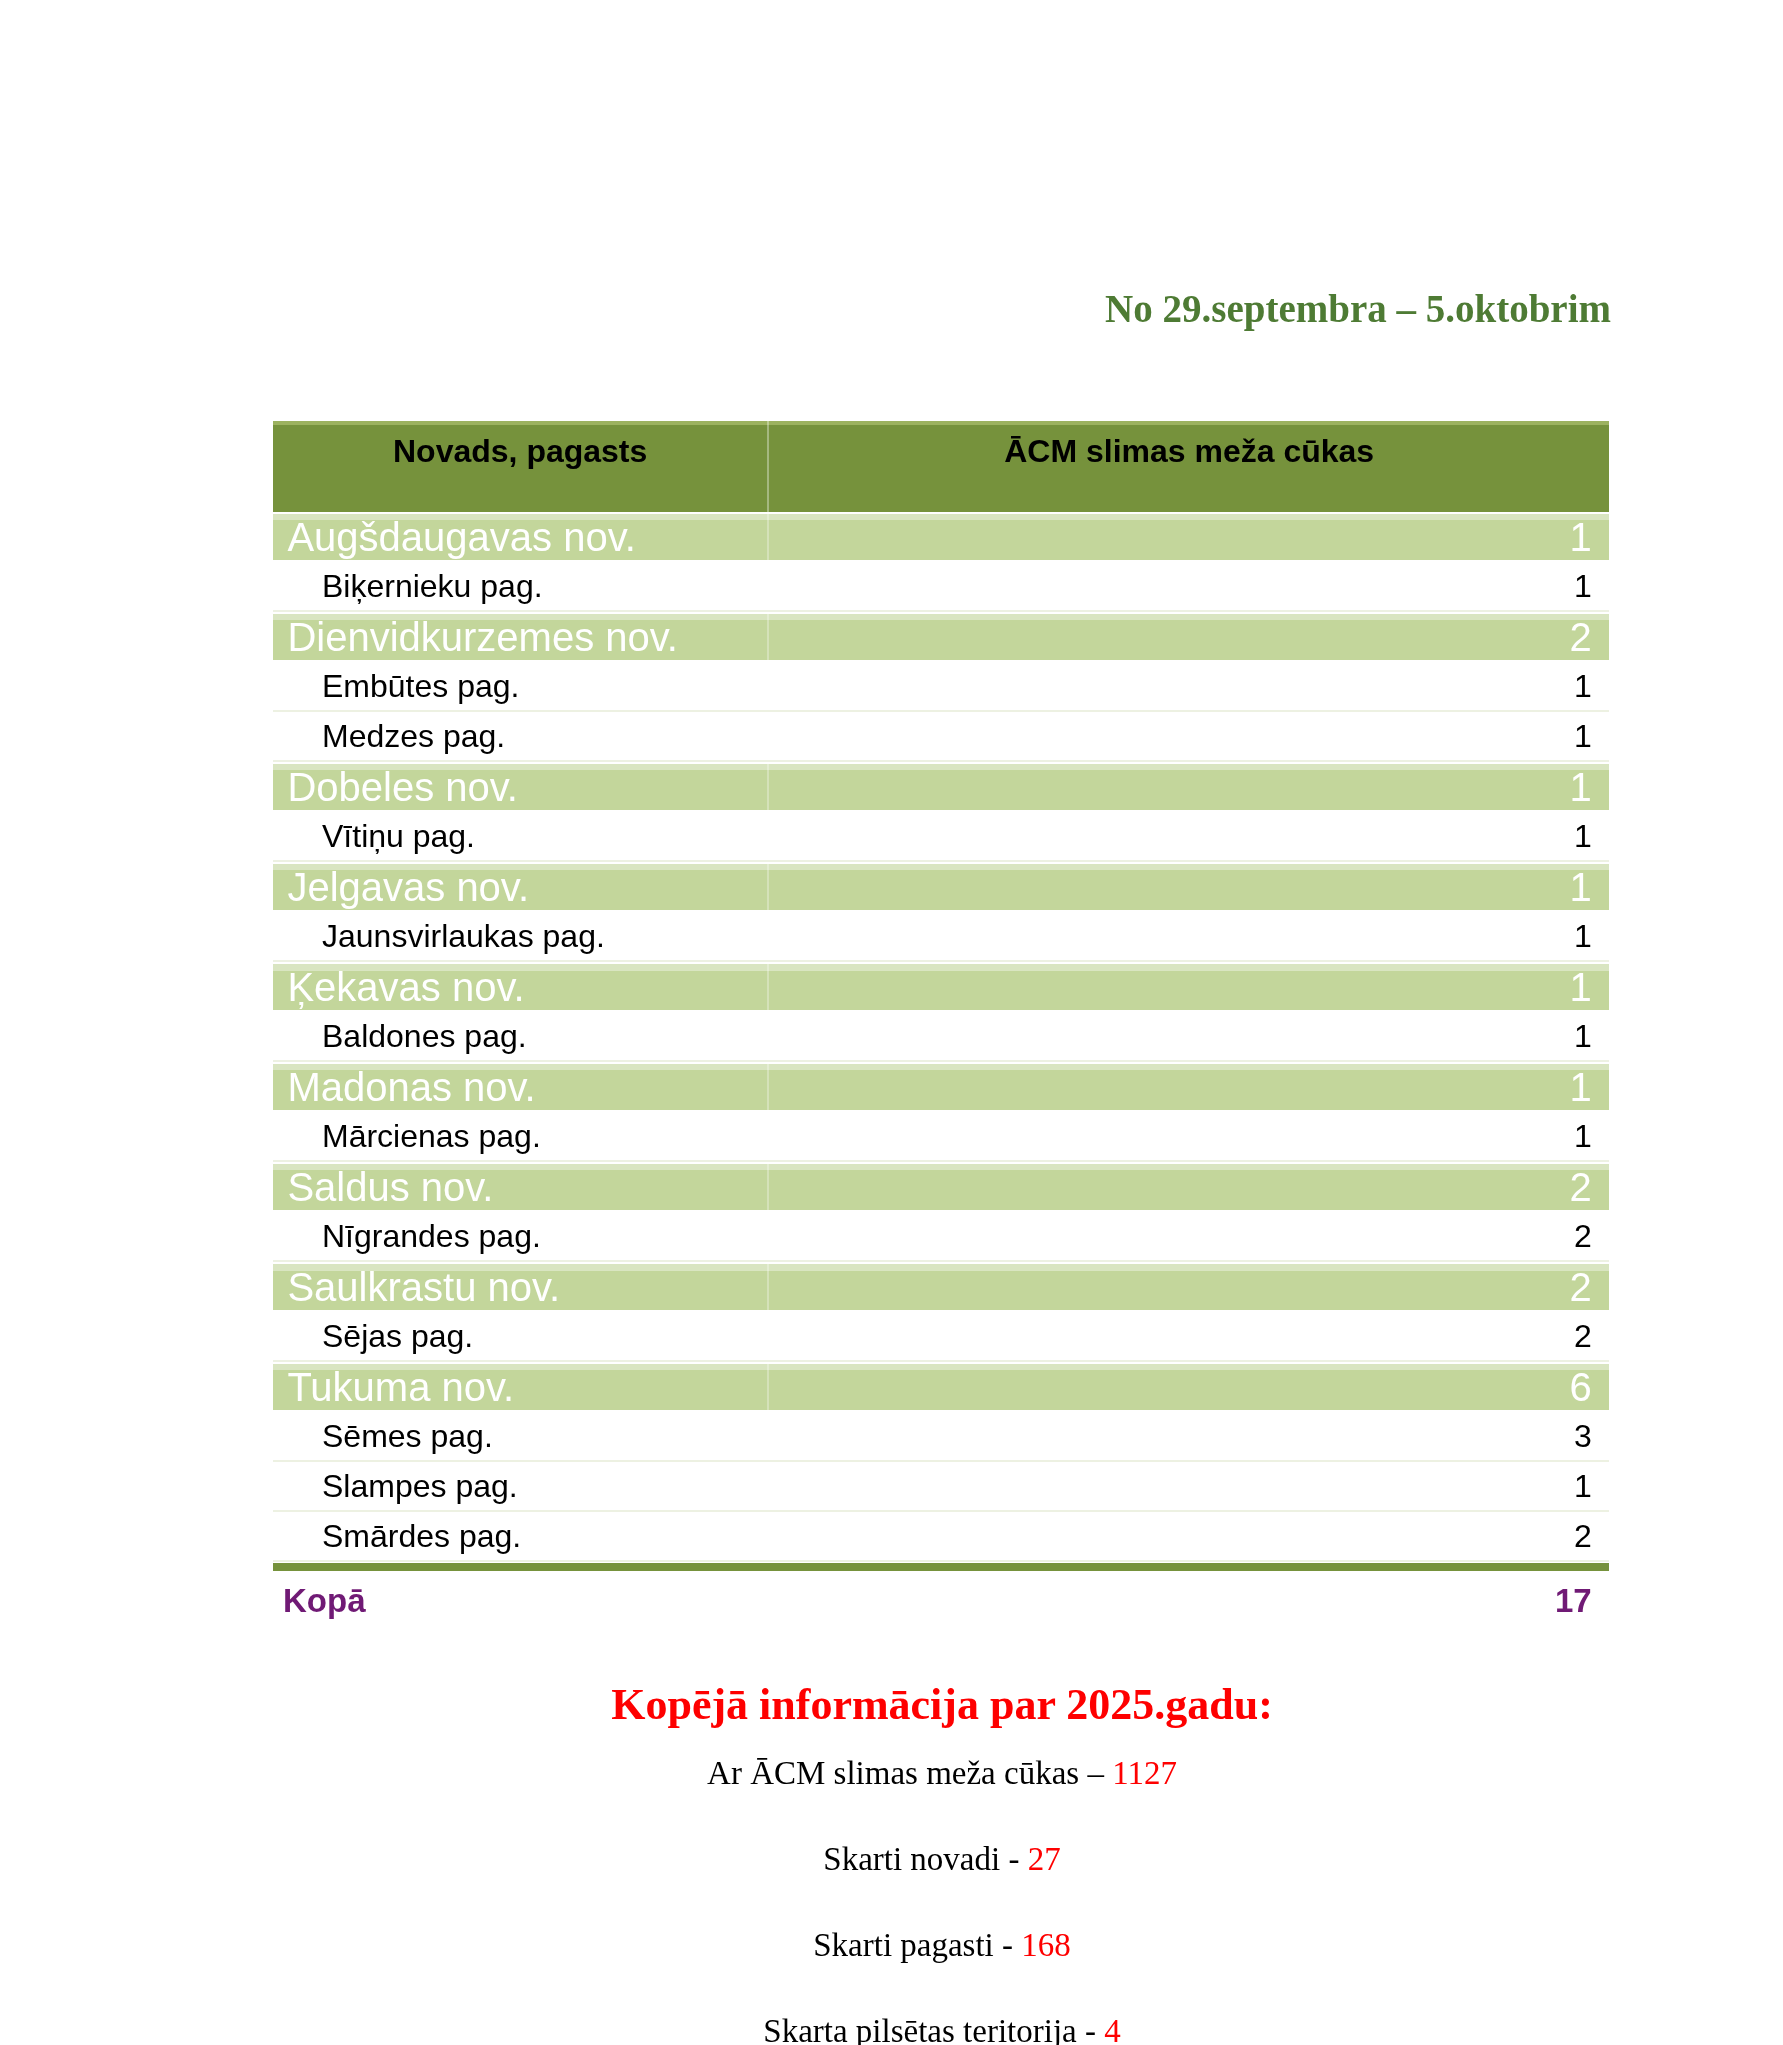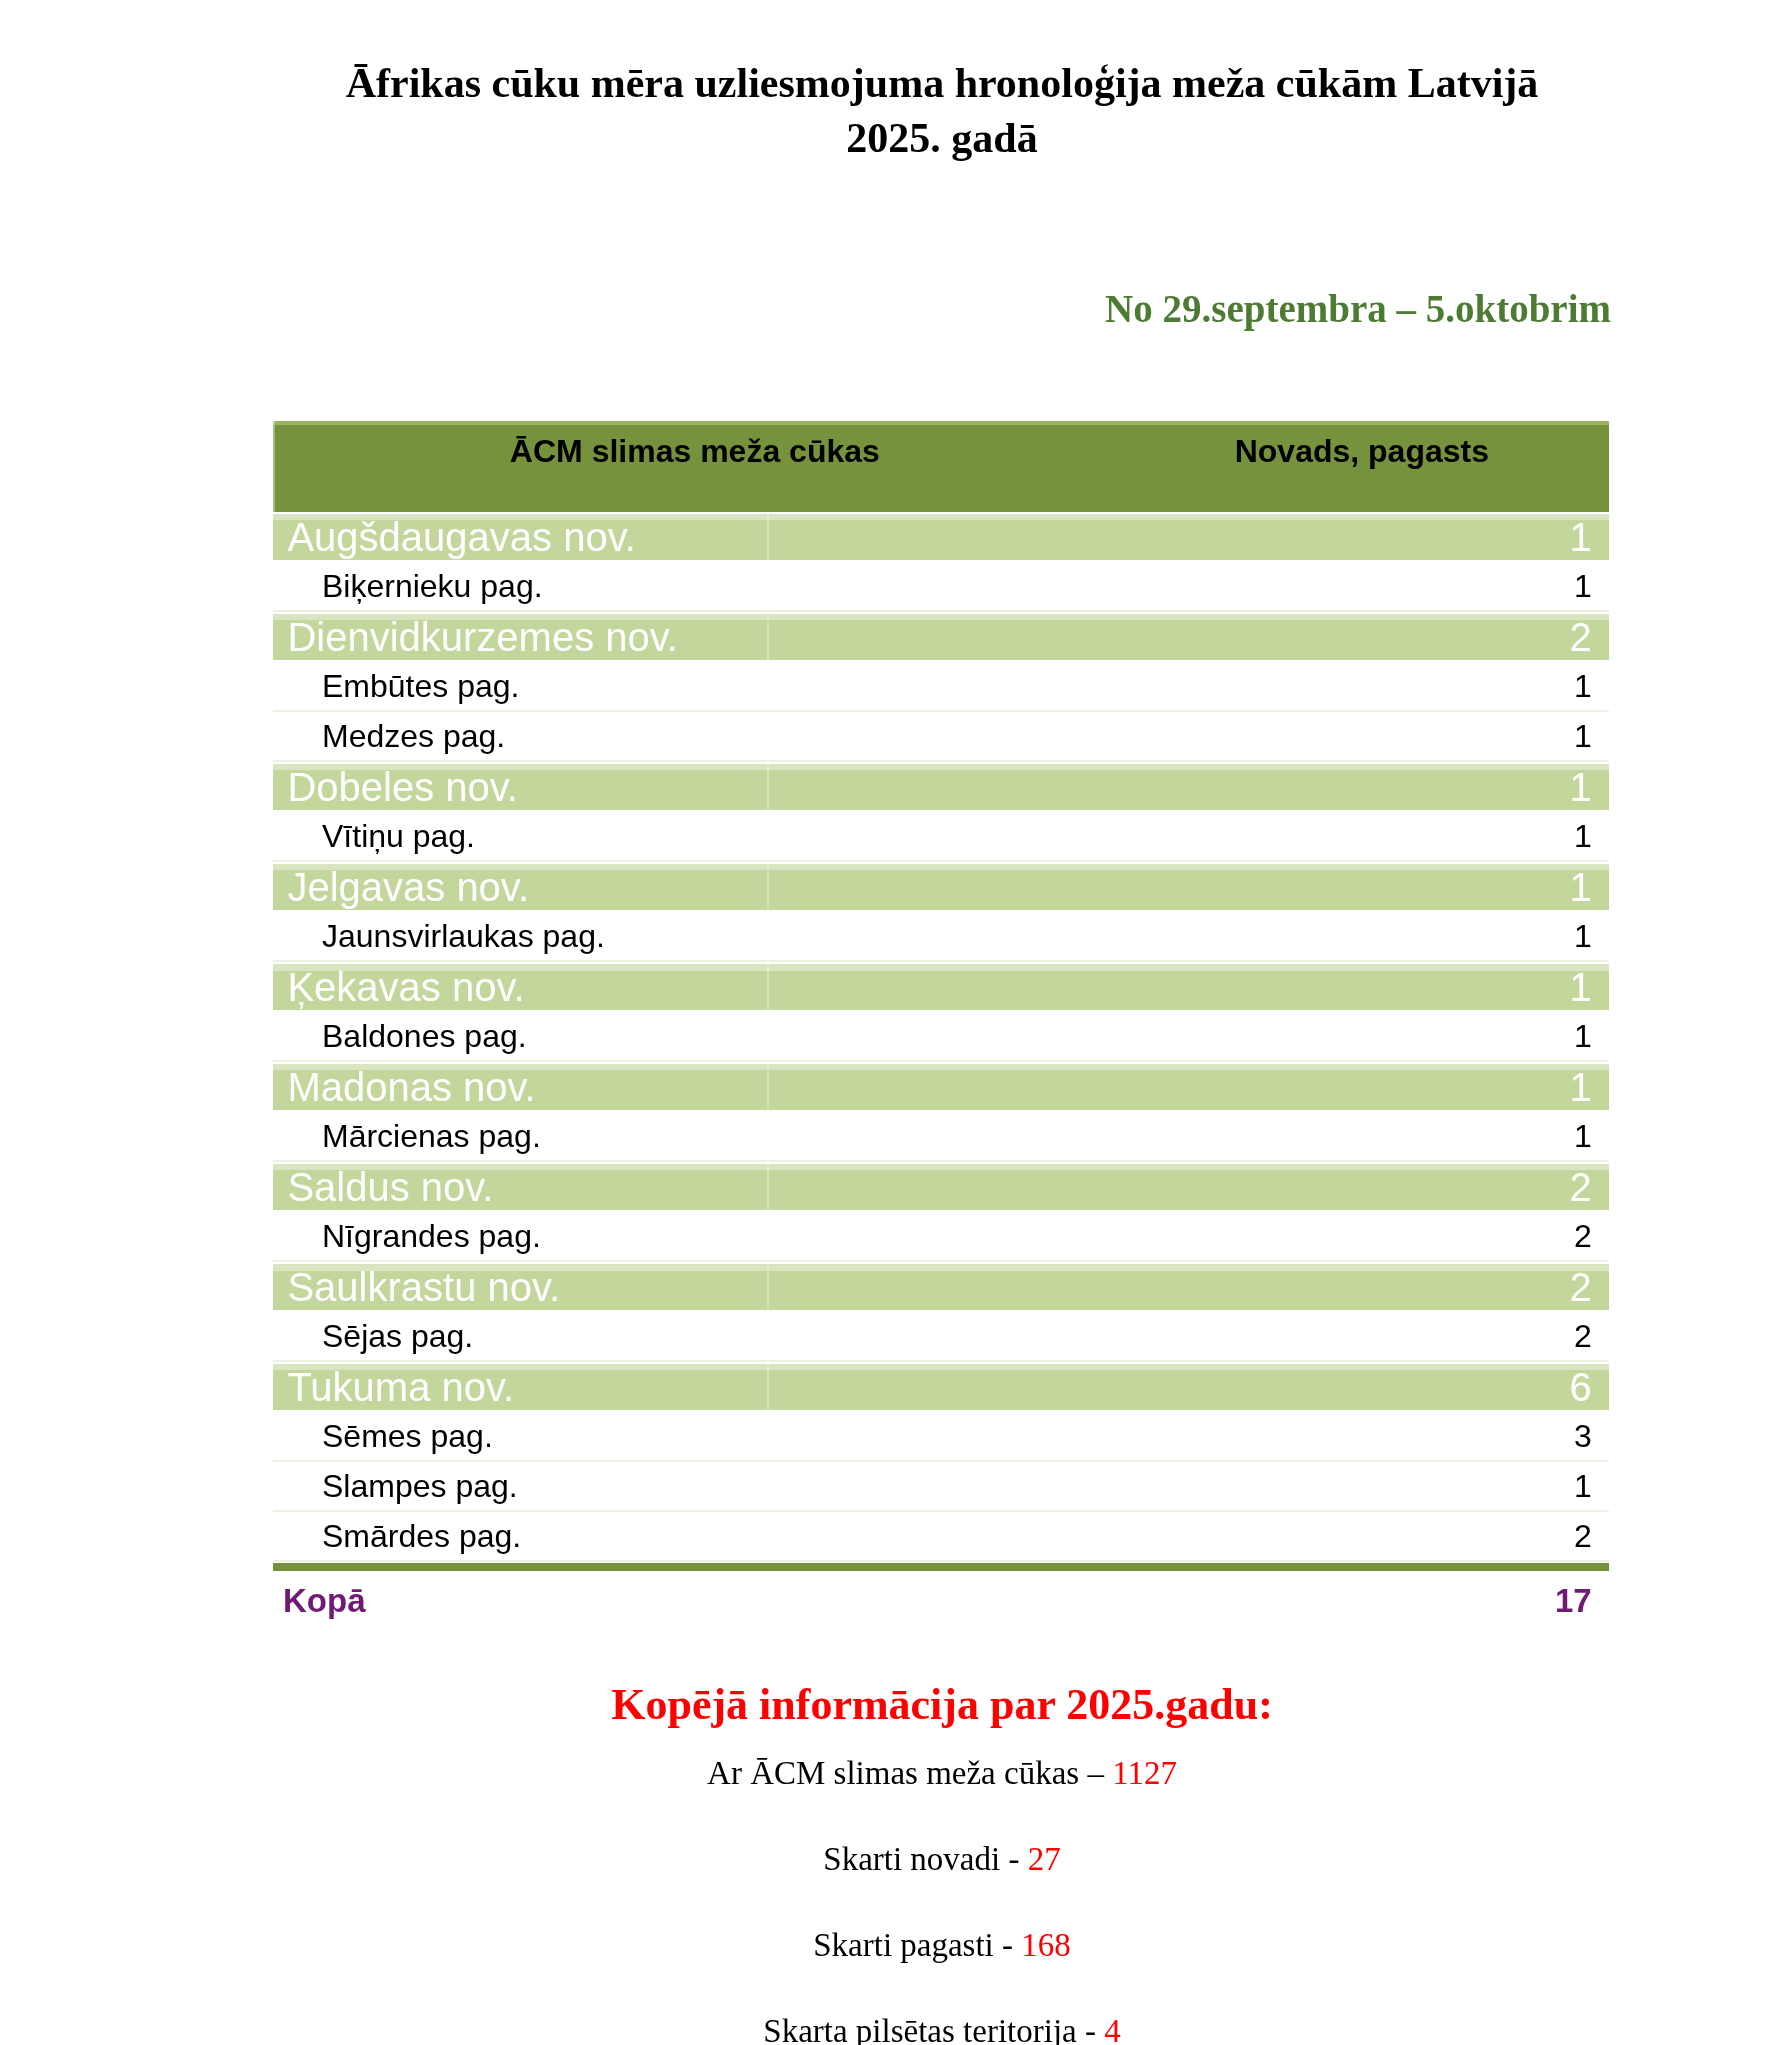--- a/index.html
+++ b/index.html
@@ -114,31 +114,27 @@
     color: #000;
   }
   .sum-line { height: 86px; }
   .sum-line .red { color: var(--accent-red, #fe0000); }
 </style>
 </head>
 <body>
 
 <div class="page">
 
-  <div class="title">
-    <div>Āfrikas cūku mēra uzliesmojuma hronoloģija meža cūkām Latvijā</div>
-    <div>2025. gadā</div>
-  </div>
 
   <div class="subtitle">No 29.septembra – 5.oktobrim</div>
 
   <div class="table">
     <div class="thead">
+      <div class="th c1">Novads, pagasts</div>
       <div class="th c2">ĀCM slimas meža cūkas</div>
-      <div class="th c1">Novads, pagasts</div>
     </div>
     <div id="rows">
         <div class="trow nov">
           <span class="lbl">Augšdaugavas nov.</span>
           <span class="val">1</span>
         </div>
         <div class="trow pag">
           <span class="lbl">Biķernieku pag.</span>
           <span class="val">1</span>
         </div>

